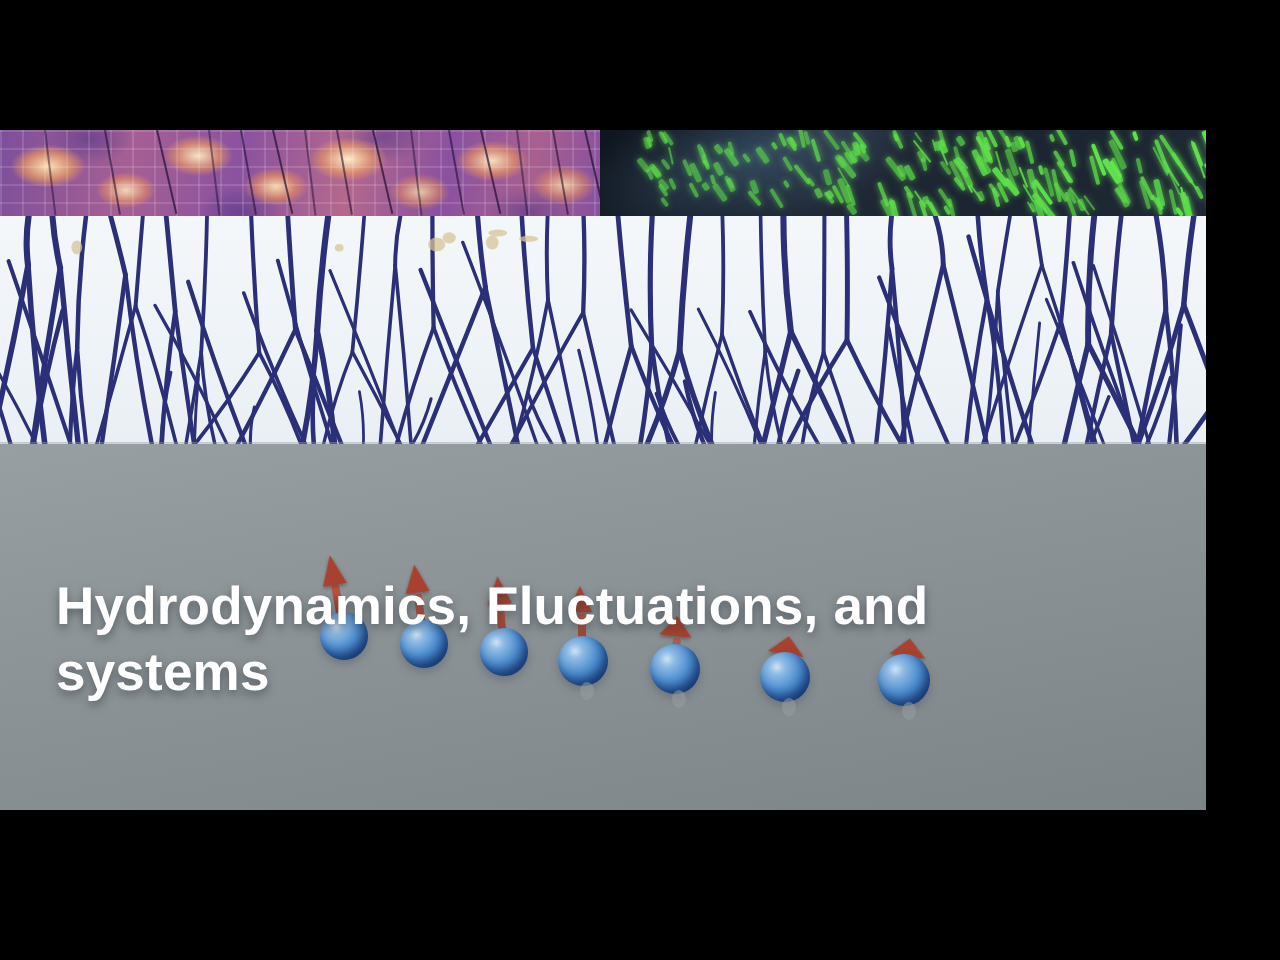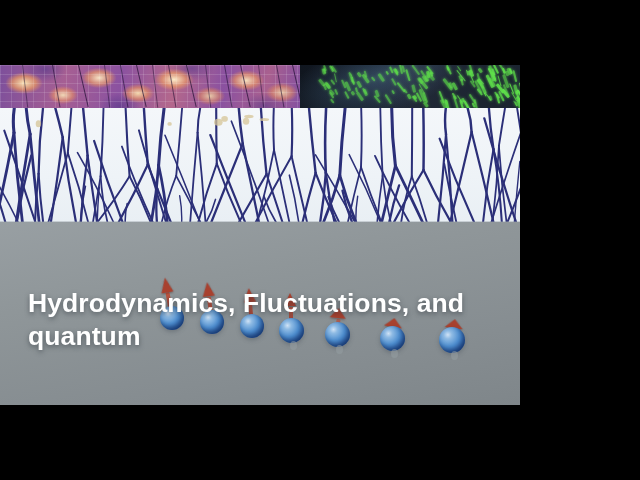--- a/index.html
+++ b/index.html
@@ -1,18 +1,18 @@
 <!DOCTYPE html>
 <html><head>
 <meta charset="utf-8">
 <style>
   html,body{margin:0;padding:0;background:#000;}
   body{width:640px;height:480px;overflow:hidden;
        font-family:"Liberation Sans","DejaVu Sans",sans-serif;}
-  #frame{position:relative;width:520px;height:480px;background:#000;overflow:hidden;}
+  #frame{position:relative;width:603px;height:480px;background:#000;overflow:hidden;}
 
   
   .bar{position:absolute;left:0;width:640px;background:#000;z-index:60;}
   #bar-top{top:0;height:65px;}
   #bar-bottom{top:405px;height:75px;}
 
   
   #stage{position:absolute;left:0;top:65px;width:640px;height:340px;overflow:hidden;}
 
   
@@ -538,20 +538,20 @@
             <div class="arrow-shaft" style="width: 4px; height: 16.2px; left: -2px; top: -12px; background: linear-gradient(rgb(192, 90, 69), rgb(142, 52, 42) 60%, rgb(122, 43, 34)); opacity: 0.72;"></div>
             <div class="arrow-head" style="left: -9.41px; top: -21.42px; border-left: 9.41px solid transparent; border-right: 9.41px solid transparent; border-bottom: 9.42px solid rgb(168, 65, 47); filter: drop-shadow(rgba(60, 20, 15, 0.45) 0px 1px 1px);"></div>
           </div>
           <div class="ball" style="width: 26px; height: 26px; left: 27px; top: 47px;"></div>
           <div class="drop" style="width: 7px; height: 9px; left: 39px; top: 71px;"></div>
         </div>
       </div>
 
     <div id="title">
       <span class="ln">Hydrodynamics, Fluctuations, and</span>
-      <span class="ln">quantum</span>
+      <span class="ln">systems</span>
     </div>
 
   </div>
 
   <div class="bar" id="bar-top"></div>
   <div class="bar" id="bar-bottom"></div>
 </div>
 
 </body></html>

